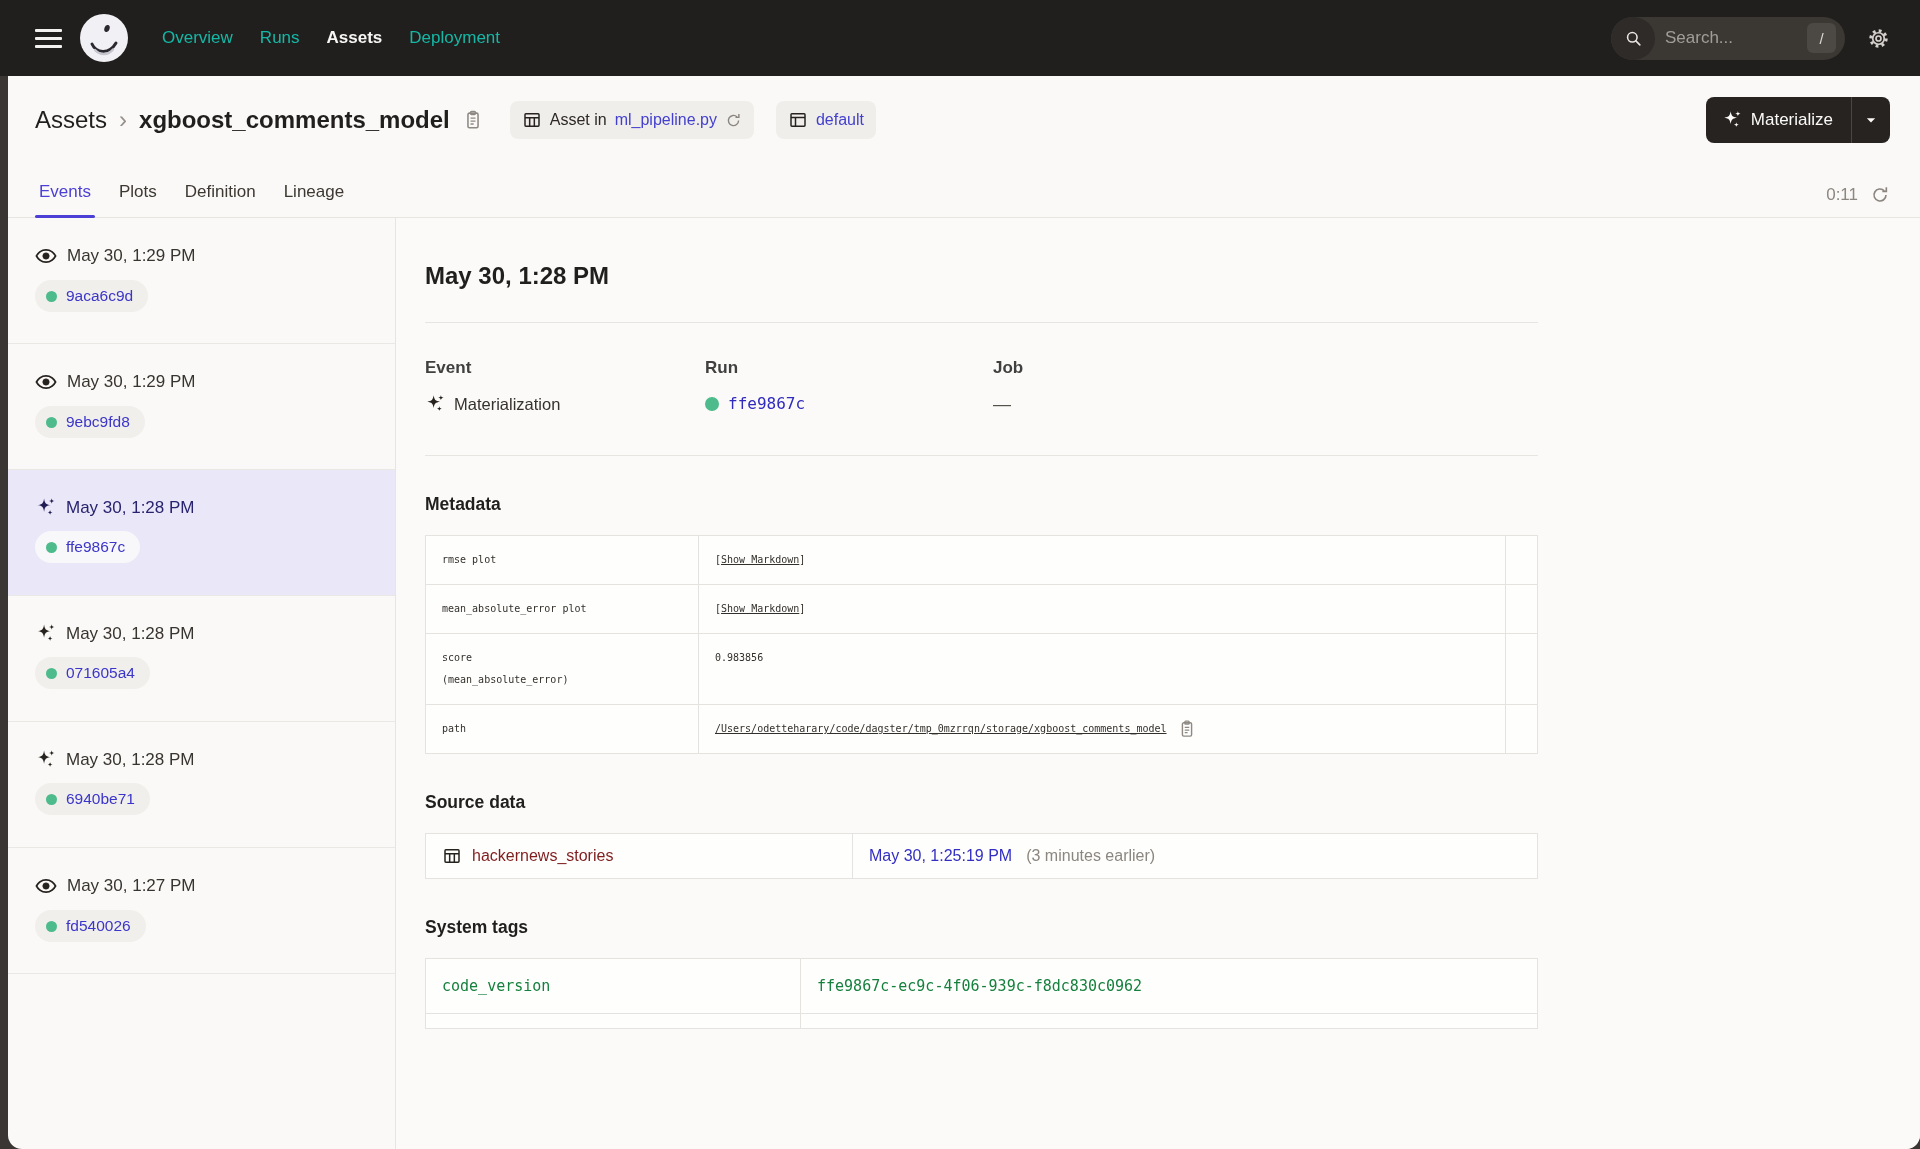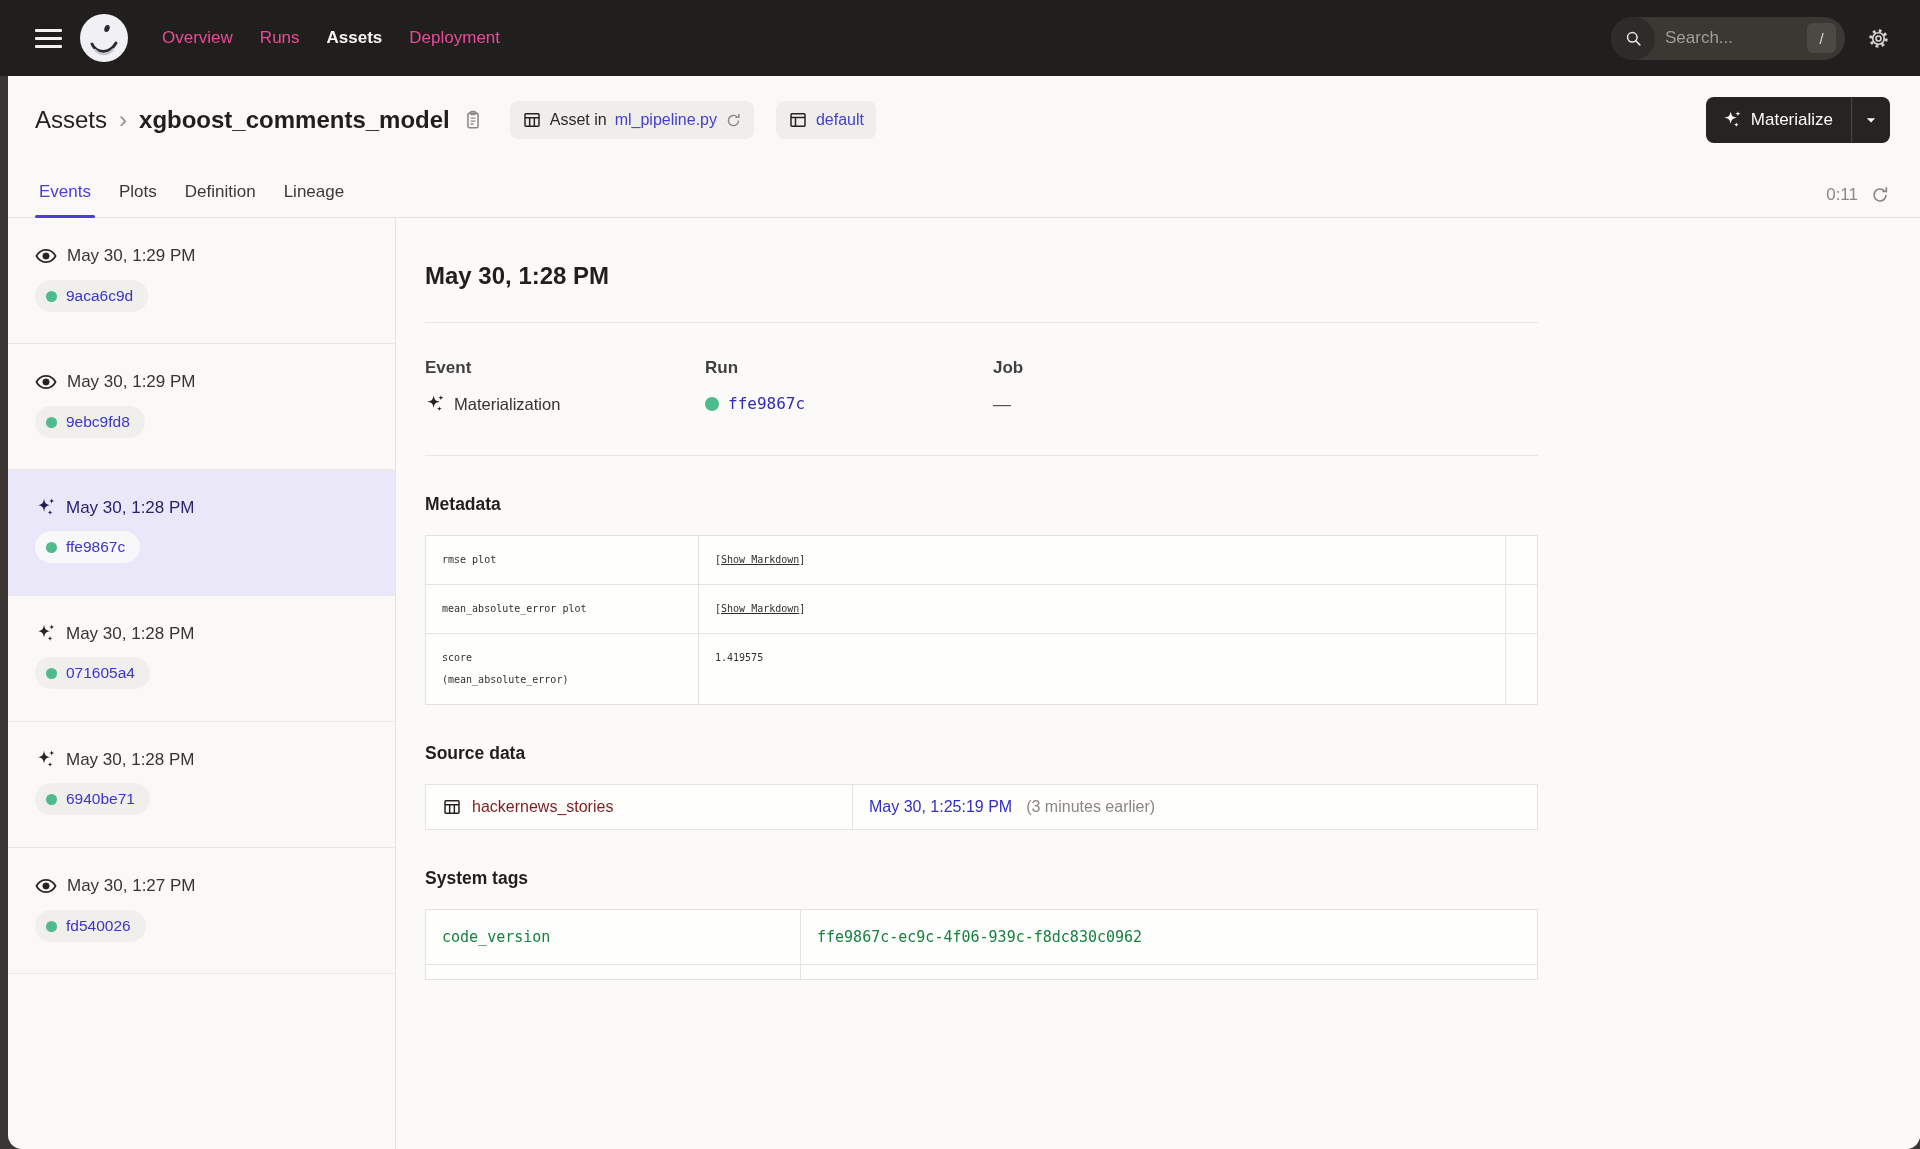--- a/index.html
+++ b/index.html
@@ -8,21 +8,21 @@
   svg { display:block; }
 
   
   .nav { position:absolute; top:0; left:0; width:1920px; height:76px;
          background:#211F1D; display:flex; align-items:center; }
   .hamburger { width:27px; margin-left:35px; cursor:pointer; }
   .hamburger span { display:block; height:3px; background:#F4F2F0; border-radius:1px; margin:5px 0; }
   .logo { width:48px; height:48px; margin-left:18px; border-radius:50%; background:#F2F1F5;
           position:relative; overflow:hidden; }
   .nav-links { display:flex; gap:27px; margin-left:34px; }
-  .nav-link { font-size:17px; color:#ec4899; cursor:pointer; }
+  .nav-link { font-size:17px; color:#14b8a6; cursor:pointer; }
   .nav-link.active { color:#F7F6F4; font-weight:bold; }
   .nav-right { margin-left:auto; display:flex; align-items:center; margin-right:30px; }
   .search { width:234px; height:43px; background:#3B3834; border-radius:22px;
             display:flex; align-items:center; overflow:hidden; }
   .search-btn { width:44px; height:43px; border-radius:22px; background:#2E2B29;
                 display:flex; align-items:center; justify-content:center; flex:0 0 auto; }
   .search input { flex:1; min-width:0; background:transparent; border:none; outline:none;
                   font-size:17px; color:#E8E5E2; padding:0 8px 0 10px;
                   font-family:"Liberation Sans", sans-serif; }
   .search input::placeholder { color:#A29D98; }
@@ -401,21 +401,31 @@
             <div class="mcell val mono">
               <span>[</span><span class="md-link">Show Markdown</span><span>]</span>
             </div>
             <div class="mcell spacer"></div>
           </div>
           <div class="mrow">
             <div class="mcell mono">
               <span style="display:block">score</span>
               <span style="display:block">(mean_absolute_error)</span>
             </div>
-            <div class="mcell val mono">1.419575</div>
+            <div class="mcell val mono">0.983856</div>
+            <div class="mcell spacer"></div>
+          </div>
+          <div class="mrow">
+            <div class="mcell mono">path</div>
+            <div class="mcell val mono path-cell">
+              <span class="path-link">/Users/odetteharary/code/dagster/tmp_0mzrrqn/storage/xgboost_comments_model</span>
+              <svg class="ic" width="20" height="20" stroke="#8E8983">
+                  <use href="#i-clipboard"></use>
+                </svg>
+            </div>
             <div class="mcell spacer"></div>
           </div>
         </div>
 
         <div class="sec-h">Source data</div>
 
         <div class="stable">
           <div class="srow">
             <div class="scell">
               <svg class="ic" width="20" height="20" stroke="#26221E">

